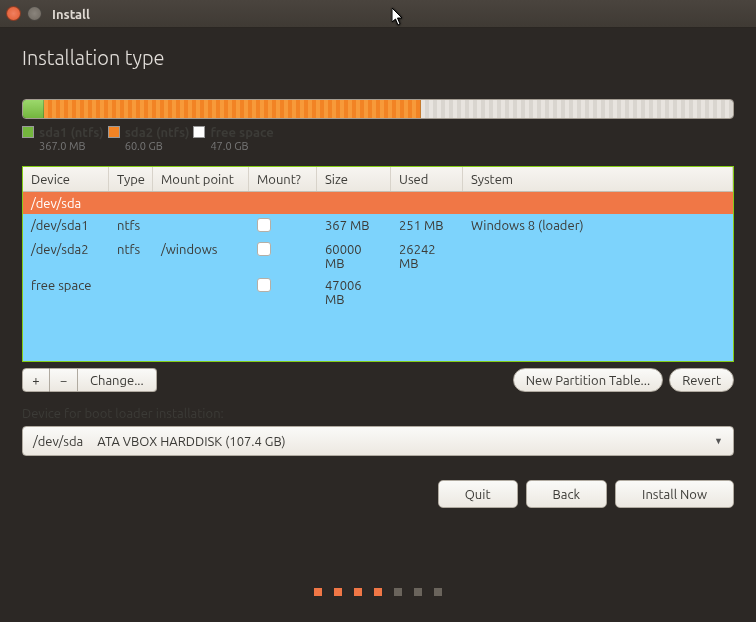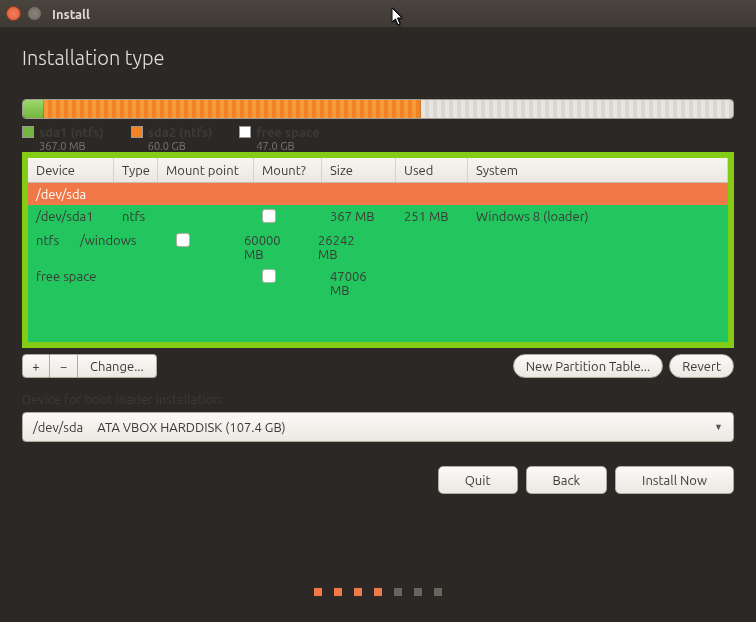--- a/index.html
+++ b/index.html
@@ -16,29 +16,29 @@
   .content { padding: 18px 22px 0 22px; color: #3c3b37; }
   .page-title { color: #e4e0dc; font-size: 20px; font-weight: 300; margin-bottom: 30px; }
   .disk-bar {
     height: 20px; border: 1px solid #a39c92; border-radius: 4px; overflow: hidden;
     display: flex; margin-top: 6px;
   }
   .seg { height: 100%; }
   .seg1 { background: linear-gradient(#9cd86c,#74b63e); border-right:1px solid rgba(0,0,0,.2); }
   .seg2 { background: repeating-linear-gradient(90deg,#f79a3a 0,#f79a3a 4px,#f28324 4px,#f28324 8px); border-right:1px solid rgba(0,0,0,.2); }
   .seg3 { background: repeating-linear-gradient(90deg,#e8e4df 0,#e8e4df 4px,#d9d5cf 4px,#d9d5cf 8px); }
-  .legend { display:flex; gap:27px; margin-top:6px; font-size:12px; color:#3c3b37; }
+  .legend { display:flex; gap:4px; margin-top:6px; font-size:12px; color:#3c3b37; }
   .legend-item { display:flex; gap:5px; }
   .sw { width:12px; height:12px; border:1px solid #999; margin-top:1px; }
   .sw1 { background:#74b63e; }
   .sw2 { background:#f28324; }
   .sw3 { background:#fff; }
   .legend-item b { font-weight:bold; font-size:13px; }
   .legend-item small { display:block; color:#777; font-size:11px; margin-top:1px;}
-  .table-wrap { border:6px solid #84cc16; background:#22c55e; height:196px; overflow:hidden; }
+  .table-wrap { border:1px solid #84cc16; background:#7dd3fc; margin-top:14px; height:196px; overflow:hidden; }
   .thead { display:flex; background:linear-gradient(#f7f5f1,#ece8e1); border-bottom:1px solid #c4beb3; font-size:13px; }
   .th { padding:5px 8px; border-right:1px solid #d8d3ca; }
   .c-dev { width:86px; } .c-type{width:44px;} .c-mp{width:96px;} .c-fmt{width:68px;} .c-size{width:74px;} .c-used{width:72px;} .c-sys{flex:1;}
   .trow { display:flex; font-size:13px; }
   .trow.header-row { background:#f07746; color:#fff; }
   .td { padding:4px 8px; }
   .chk { width:14px; height:14px; border:1px solid #b5afa6; border-radius:3px; background:#fff; display:inline-block; }
   .toolbar { display:flex; gap:0; margin-top:6px; }
   .toolbar-left { display:flex; }
   .btn {
@@ -130,20 +130,21 @@
         <div class="trow">
           <div class="td c-dev">/dev/sda1</div>
           <div class="td c-type">ntfs</div>
           <div class="td c-mp"></div>
           <div class="td c-fmt"><span class="chk"></span></div>
           <div class="td c-size">367 MB</div>
           <div class="td c-used">251 MB</div>
           <div class="td c-sys">Windows 8 (loader)</div>
         </div>
         <div class="trow">
+          <div class="td c-dev">/dev/sda2</div>
           <div class="td c-type">ntfs</div>
           <div class="td c-mp">/windows</div>
           <div class="td c-fmt"><span class="chk"></span></div>
           <div class="td c-size">60000 MB</div>
           <div class="td c-used">26242 MB</div>
           <div class="td c-sys"></div>
         </div>
         <div class="trow">
           <div class="td c-dev">free space</div>
           <div class="td c-type"></div>

